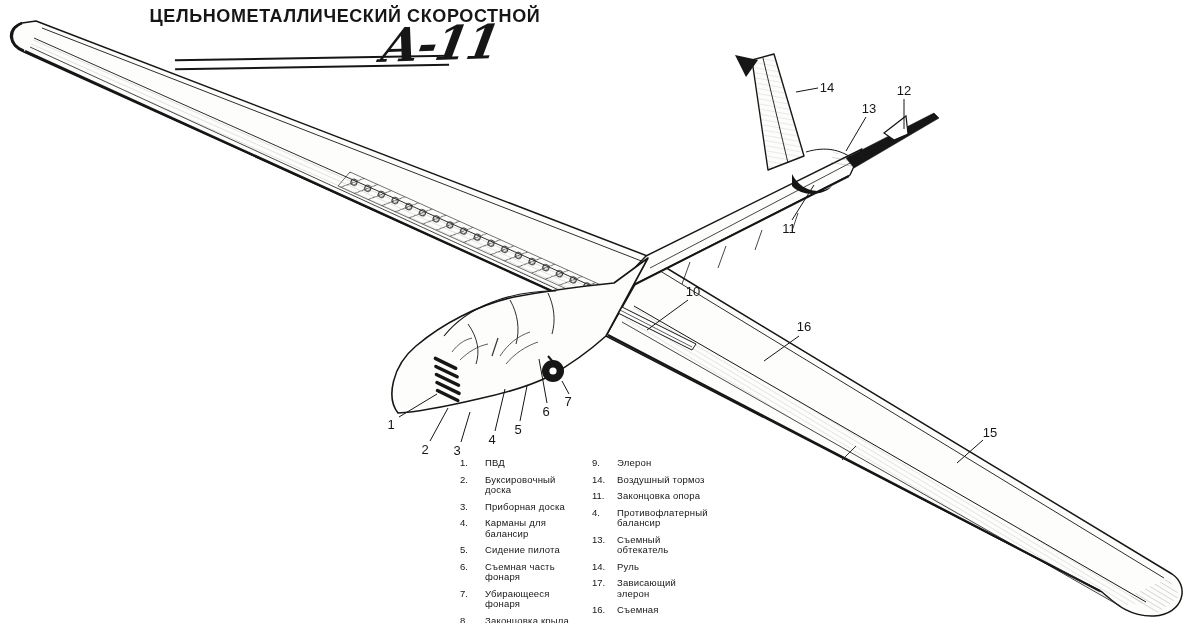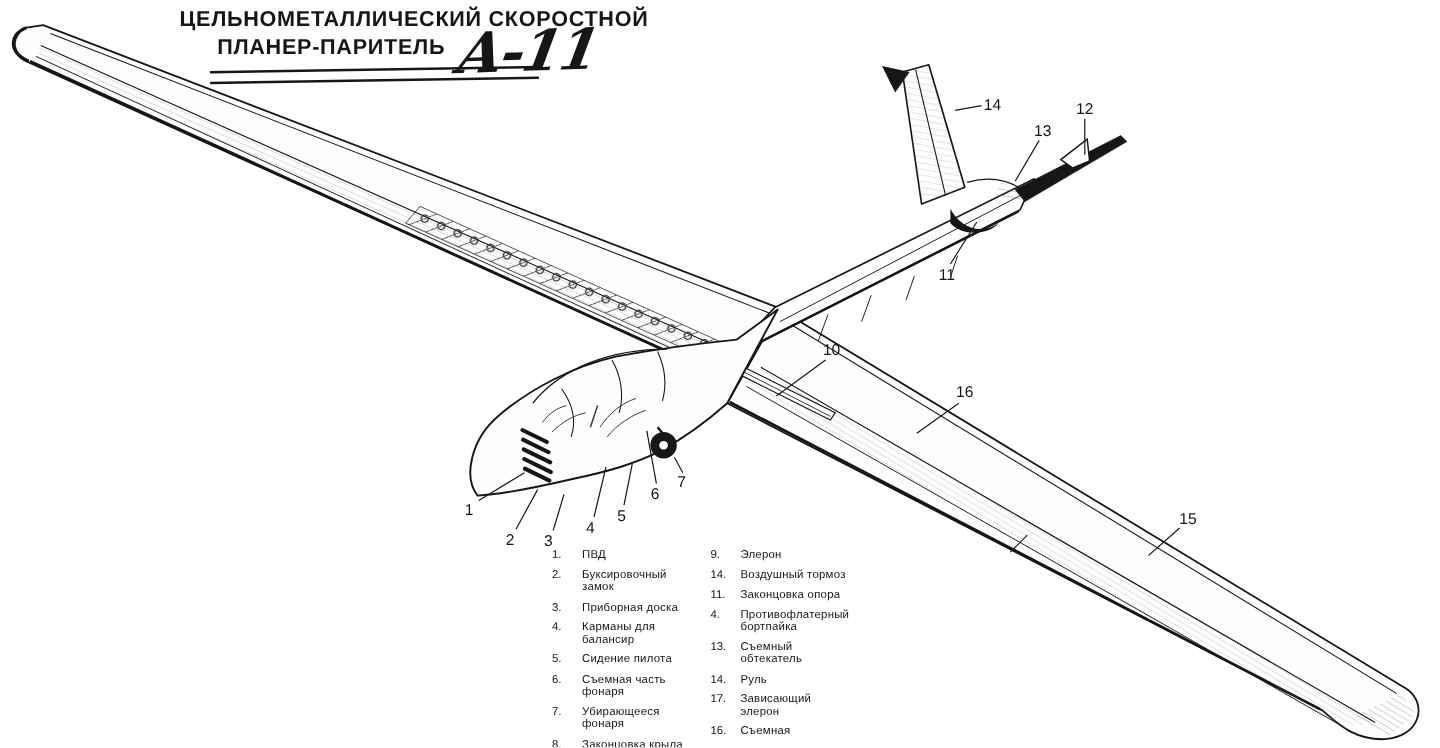--- a/index.html
+++ b/index.html
@@ -28,21 +28,20 @@
               font-weight:normal;}
   .legend-label{white-space:pre-line;letter-spacing:0.2px;}
 </style>
 </head>
 <body>
 
 <div class="page">
 
   <div class="title-block">
     <span class="title-line1">ЦЕЛЬНОМЕТАЛЛИЧЕСКИЙ СКОРОСТНОЙ</span>
-    <span class="title-line2">ПЛАНЕР-ПАРИТЕЛЬ</span>
     <div class="title-underline"></div>
     <span class="title-model">А-11</span>
   </div>
 
   <svg class="drawing" viewBox="0 0 1200 623">
     <defs>
       <pattern id="hatchL" width="4.5" height="4.5" patternUnits="userSpaceOnUse" patternTransform="rotate(114)">
         <line x1="0" y1="0" x2="0" y2="4.5" stroke="#7a7a7a" stroke-width="0.7"></line>
       </pattern>
       <pattern id="hatchR" width="4.5" height="4.5" patternUnits="userSpaceOnUse" patternTransform="rotate(121)">
@@ -162,21 +161,21 @@
 
   <div class="legend">
     <div class="legend-col col-left">
       <div class="legend-item">
         <span class="legend-num">1.</span>
         <span class="legend-label">ПВД</span>
       </div>
       <div class="legend-item">
         <span class="legend-num">2.</span>
         <span class="legend-label">Буксировочный
-замок</span>
+доска</span>
       </div>
       <div class="legend-item">
         <span class="legend-num">3.</span>
         <span class="legend-label">Приборная доска</span>
       </div>
       <div class="legend-item">
         <span class="legend-num">4.</span>
         <span class="legend-label">Карманы для
 балансир</span>
       </div>
@@ -207,21 +206,21 @@
         <span class="legend-num">14.</span>
         <span class="legend-label">Воздушный тормоз</span>
       </div>
       <div class="legend-item">
         <span class="legend-num">11.</span>
         <span class="legend-label">Законцовка опора</span>
       </div>
       <div class="legend-item">
         <span class="legend-num">4.</span>
         <span class="legend-label">Противофлатерный
-бортпайка</span>
+балансир</span>
       </div>
       <div class="legend-item">
         <span class="legend-num">13.</span>
         <span class="legend-label">Съемный
 обтекатель</span>
       </div>
       <div class="legend-item">
         <span class="legend-num">14.</span>
         <span class="legend-label">Руль</span>
       </div>

